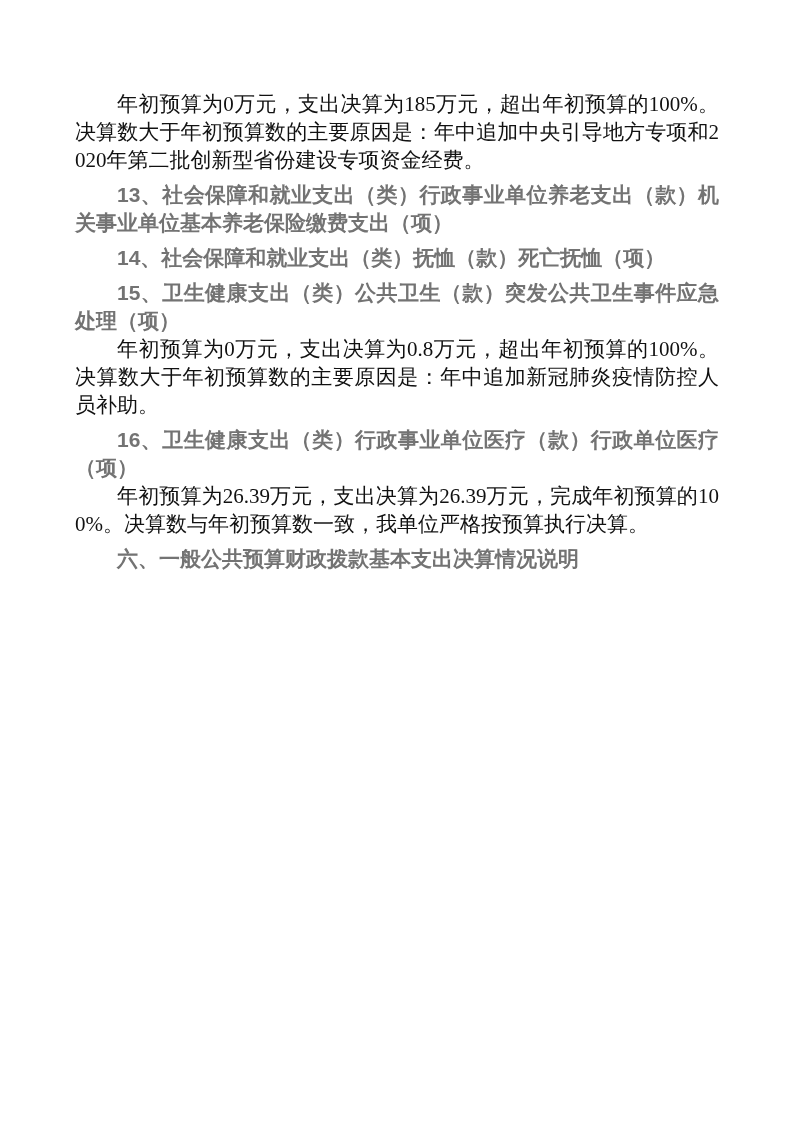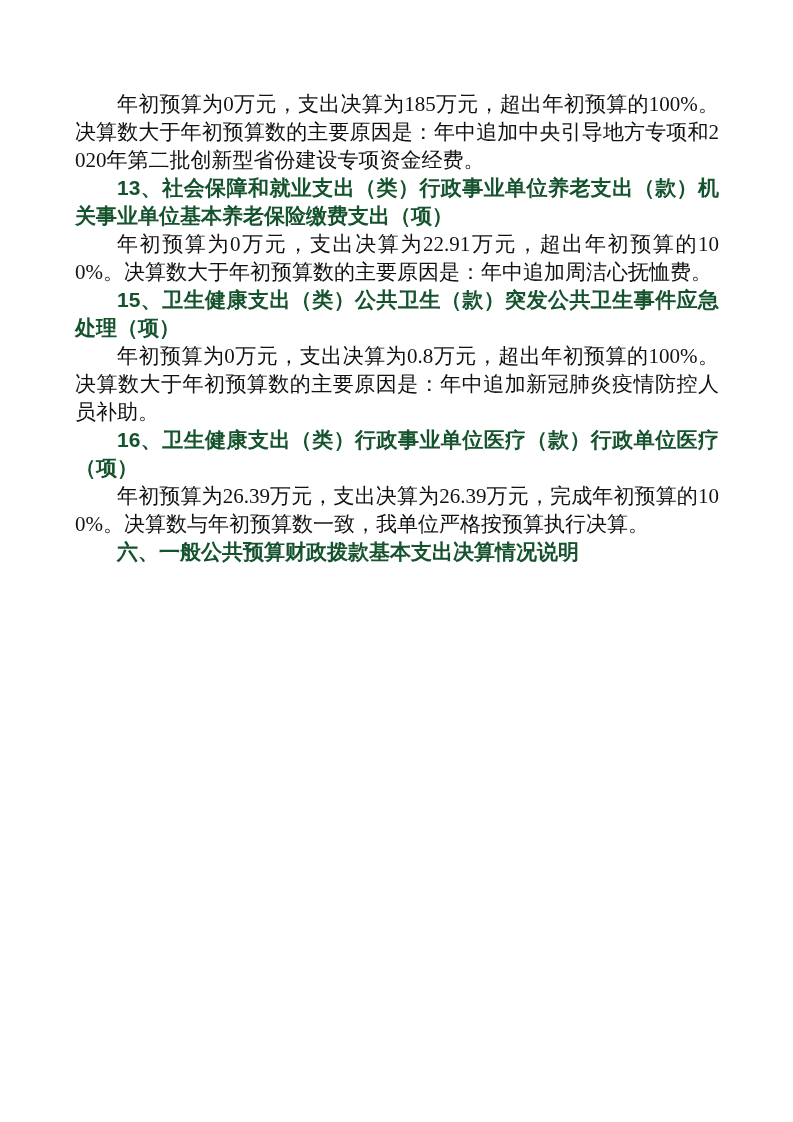--- a/index.html
+++ b/index.html
@@ -27,31 +27,32 @@
     margin: 0;
     padding: 0;
     text-indent: 2em;
     text-align: justify;
     text-justify: inter-ideograph;
     word-break: break-all;
   }
   .doc-body p.heading {
     font-family: "Liberation Sans", "DejaVu Sans", sans-serif;
     font-weight: bold;
-    color: #14532d;
+    color: #737373;
+    margin-top: 7px;
   }
 </style>
 </head>
 <body>
 
 <div class="page">
   <div class="doc-body">
 
   <p class="body">年初预算为0万元，支出决算为185万元，超出年初预算的100%。决算数大于年初预算数的主要原因是：年中追加中央引导地方专项和2020年第二批创新型省份建设专项资金经费。</p>
       <p class="heading">13、社会保障和就业支出（类）行政事业单位养老支出（款）机关事业单位基本养老保险缴费支出（项）</p>
-      <p class="body">年初预算为0万元，支出决算为22.91万元，超出年初预算的100%。决算数大于年初预算数的主要原因是：年中追加周洁心抚恤费。</p>
+      <p class="heading">14、社会保障和就业支出（类）抚恤（款）死亡抚恤（项）</p>
       <p class="heading">15、卫生健康支出（类）公共卫生（款）突发公共卫生事件应急处理（项）</p>
       <p class="body">年初预算为0万元，支出决算为0.8万元，超出年初预算的100%。决算数大于年初预算数的主要原因是：年中追加新冠肺炎疫情防控人员补助。</p>
       <p class="heading">16、卫生健康支出（类）行政事业单位医疗（款）行政单位医疗（项）</p>
       <p class="body">年初预算为26.39万元，支出决算为26.39万元，完成年初预算的100%。决算数与年初预算数一致，我单位严格按预算执行决算。</p>
       <p class="heading">六、一般公共预算财政拨款基本支出决算情况说明</p>
     </div>
 </div>
 
 </body></html>

